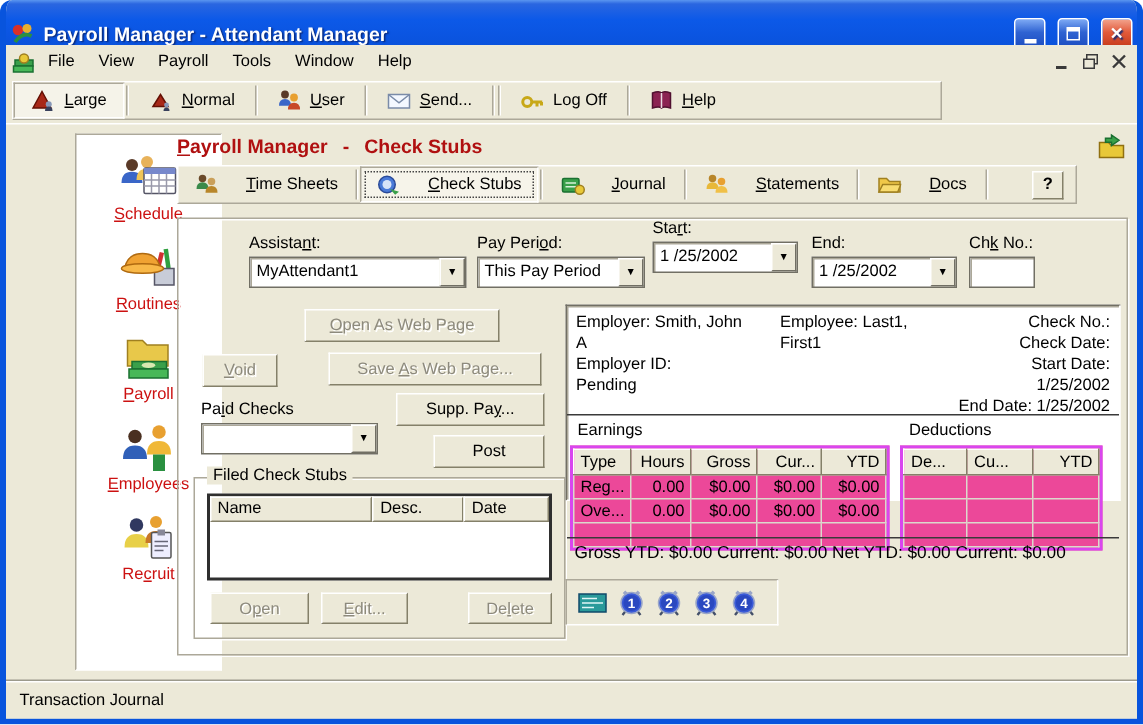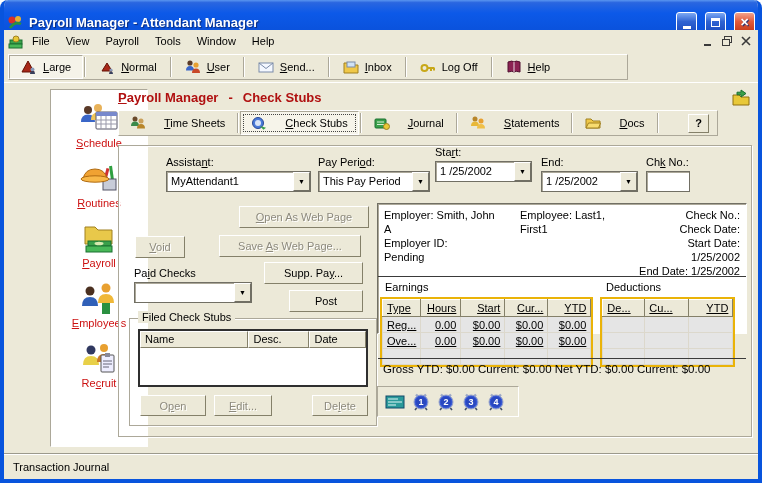--- a/index.html
+++ b/index.html
@@ -107,21 +107,21 @@
     background:#fff; border:1px solid; border-color:#716f64 #fff #fff #716f64; box-shadow:inset 1px 1px 0 #aca899;
   }
   .info-row { display:flex; padding:4px 6px 0 6px; line-height:14px; }
   .col-employer { width:136px; }
   .col-employee { width:118px; }
   .col-dates { flex:1; text-align:right; }
   .hline1 { position:absolute; left:0; right:0; top:72px; border-top:1px solid #3a3a3a; }
   .sec-earnings { position:absolute; left:7px; top:77px; }
   .sec-deductions { position:absolute; left:228px; top:77px; }
   .tables-row { position:absolute; left:2px; top:93px; display:flex; gap:7px; }
-  .tblwrap { border:2px solid #eab308; background:#e5e5e5;text-decoration:underline; }
+  .tblwrap { border:2px solid #d946ef; background:#ec4899; }
   table.tbl { border-collapse:collapse; table-layout:fixed; font-size:11px; }
   table.tbl th { background:#ece9d8; border:1px solid; border-color:#fff #848069 #848069 #fff; padding:1px 4px; font-weight:normal; height:17px; }
   table.tbl td { border:1px solid #dcd8cc; padding:0 4px; height:16px; }
   .c-l { text-align:left; } .c-r { text-align:right; }
   .hline2 { position:absolute; left:0; right:0; top:154px; border-top:1px solid #3a3a3a; }
   .summary { position:absolute; left:5px; right:3px; top:159px; font-size:11.5px; white-space:nowrap; }
   
   .clock-strip {
     position:absolute; left:258px; top:240px; width:142px; height:31px;
     border:1px solid; border-color:#aca899 #fff #fff #aca899;
@@ -221,27 +221,20 @@
       </div>
       <div class="tsep"></div>
       <div class="tbtn">
         <svg width="16" height="16" viewBox="0 0 16 16">
           <rect x="1" y="4" width="14" height="9" fill="#f4f8ff" stroke="#7a8ba8"></rect>
           <path d="M1 4 l7 5.5 L15 4" fill="none" stroke="#7a8ba8"></path>
         </svg>
         <span><u>S</u>end...</span>
       </div>
       <div class="tsep"></div>
-      <div class="tbtn">
-        <svg width="16" height="16" viewBox="0 0 16 16">
-          <path d="M1 4 h5 l2 2 h7 v8 h-14 z" fill="#f0c848" stroke="#a08020"></path>
-          <rect x="4" y="3" width="8" height="5" fill="#cfe2f5" stroke="#7a8ba8"></rect>
-        </svg>
-        <span><u>I</u>nbox</span>
-      </div>
       <div class="tsep"></div>
       <div class="tbtn">
         <svg width="16" height="16" viewBox="0 0 16 16">
           <circle cx="4.5" cy="9" r="3" fill="none" stroke="#c8a818" stroke-width="2"></circle>
           <path d="M7.5 9 h7 M11 9 v3 M14 9 v2.4" stroke="#c8a818" stroke-width="2" fill="none"></path>
         </svg>
         <span>Lo<u>g</u> Off</span>
       </div>
       <div class="tsep"></div>
       <div class="tbtn">
@@ -402,21 +395,21 @@
         <div class="combo">
           <span class="val">1 /25/2002</span>
           <span class="drop">▼</span>
         </div>
       </div>
       <div class="field" style="left:527px; top:10px; width:44px;">
         <span class="flabel">Ch<u>k</u> No.:</span>
         <input class="textbox" value="" style="">
       </div>
 
-      <div class="btn disabled" style="left:84px; top:60px; width:130px; height:22px;margin-left:36px;">
+      <div class="btn disabled" style="left:84px; top:60px; width:130px; height:22px;">
         <span><u>O</u>pen As Web Page</span>
       </div>
       <div class="btn disabled" style="left:16px; top:90px; width:50px; height:22px;">
         <span><u>V</u>oid</span>
       </div>
       <div class="btn disabled" style="left:100px; top:89px; width:142px; height:22px;">
         <span>Save <u>A</u>s Web Page...</span>
       </div>
       <span class="plabel" style="left:15px; top:121px;">Pa<u>i</u>d Checks</span>
       <div class="btn" style="left:145px; top:116px; width:99px; height:22px;">
@@ -478,21 +471,21 @@
                   <col style="width:38px">
                   <col style="width:40px">
                   <col style="width:44px">
                   <col style="width:43px">
                   <col style="width:43px">
                 </colgroup>
               <thead>
                   <tr>
                 <th class="c-l">Type</th>
                 <th class="c-r">Hours</th>
-                <th class="c-r">Start</th>
+                <th class="c-r">Gross</th>
                 <th class="c-r">Cur...</th>
                 <th class="c-r">YTD</th>
               </tr>
                 </thead>
               <tbody>
                 <tr>
                   <td class="c-l">Reg...</td>
                   <td class="c-r">0.00</td>
                   <td class="c-r">$0.00</td>
                   <td class="c-r">$0.00</td>

